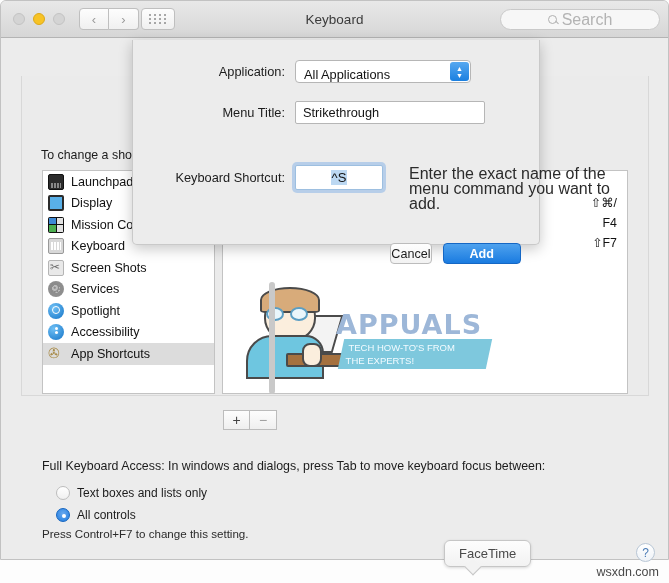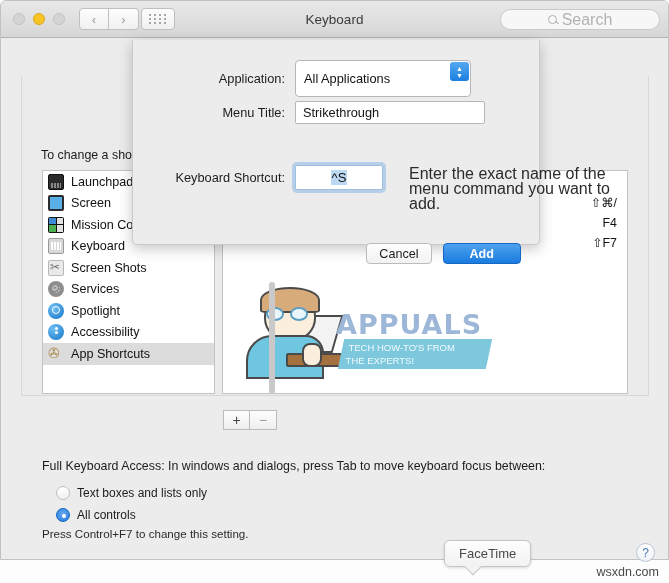--- a/index.html
+++ b/index.html
@@ -169,22 +169,22 @@
     position: absolute; left: 131px; top: 39px; width: 408px; height: 205px;
     background: #ececec; border: 1px solid #c9c9c9;
     border-top: none; border-radius: 0 0 5px 5px;
     box-shadow: 0 4px 14px rgba(0,0,0,.22);
     z-index: 20;
   }
   .frow { position: absolute; display: flex; align-items: center; }
   .flabel { font-size: 12.8px; color: #1c1c1c; text-align: right; }
 
   .popup {
-    width: 176px; height: 37px; background: #fff; border: 1px solid #b6b6b6;
-    border-radius: 4px; display: flex; align-items: center; position: relative;
+    width: 176px; height: 23px; background: #fff; border: 1px solid #b6b6b6;
+    border-radius: 4px; display: flex; align-items: flex-end; position: relative;
     padding-left: 8px; font-size: 12.8px; color: #121212;
   }
   .stepper {
     position: absolute; right: 1px; top: 1px; width: 19px; height: 19px;
     background: linear-gradient(to bottom,#56a8f0,#1a7fe0); border-radius: 3px;
     display: flex; flex-direction: column; align-items: center; justify-content: center;
     color: #fff; font-size: 7px; line-height: 7px;
   }
   .textfield {
     width: 190px; height: 23px; background: #fff; border: 1px solid #b6b6b6;
@@ -196,21 +196,21 @@
   .sfield {
     width: 88px; height: 25px; background: #fff;
     border: 1px solid #9dbfe0; border-radius: 2px;
     box-shadow: 0 0 0 3px rgba(120,170,230,.45);
     display: flex; align-items: center; justify-content: center;
   }
   .sfield b { font-weight: normal; font-size: 13px; color: #111; background: #bcd8f2; padding: 0 1px; }
 
   .btnrow { position: absolute; right: 18px; top: 203px; display: flex; gap: 11px; }
   .btn {
-    height: 21px; padding: 0 12px; border-radius: 4px;
+    height: 21px; padding: 0 0; border-radius: 4px;
     display: flex; align-items: center; justify-content: center;
     font-size: 12.6px; border: 1px solid #bcbcbc;
     background: linear-gradient(to bottom,#fefefe,#f2f2f2); color: #1c1c1c;
   }
   .btn.primary {
     background: linear-gradient(to bottom,#4ea2ee,#1a7be0);
     border-color: #1567c4; color: #fff; padding: 0 26px; font-weight: bold;
   }
   .vscroll { position: absolute; left: 267px; top: 244px; width: 8px; height: 112px; }
   .vscroll i { position:absolute; left:1px; top:0; width:6px; height:100%; background:#c9c9c9; border-radius:3px; display:block; }
@@ -260,21 +260,21 @@
 
       <div class="hint">To change a shortcut, select it, click the key combination, and then type the new keys.</div>
 
       <div class="listpanel">
         <div class="litem">
           <span class="ico ico-launchpad"></span>
           <span>Launchpad &amp; Dock</span>
         </div>
         <div class="litem">
           <span class="ico ico-display"></span>
-          <span>Screen</span>
+          <span>Display</span>
         </div>
         <div class="litem">
           <span class="ico ico-mission">
               <i></i>
               <i></i>
               <i></i>
               <i></i>
             </span>
           <span>Mission Control</span>
         </div>

